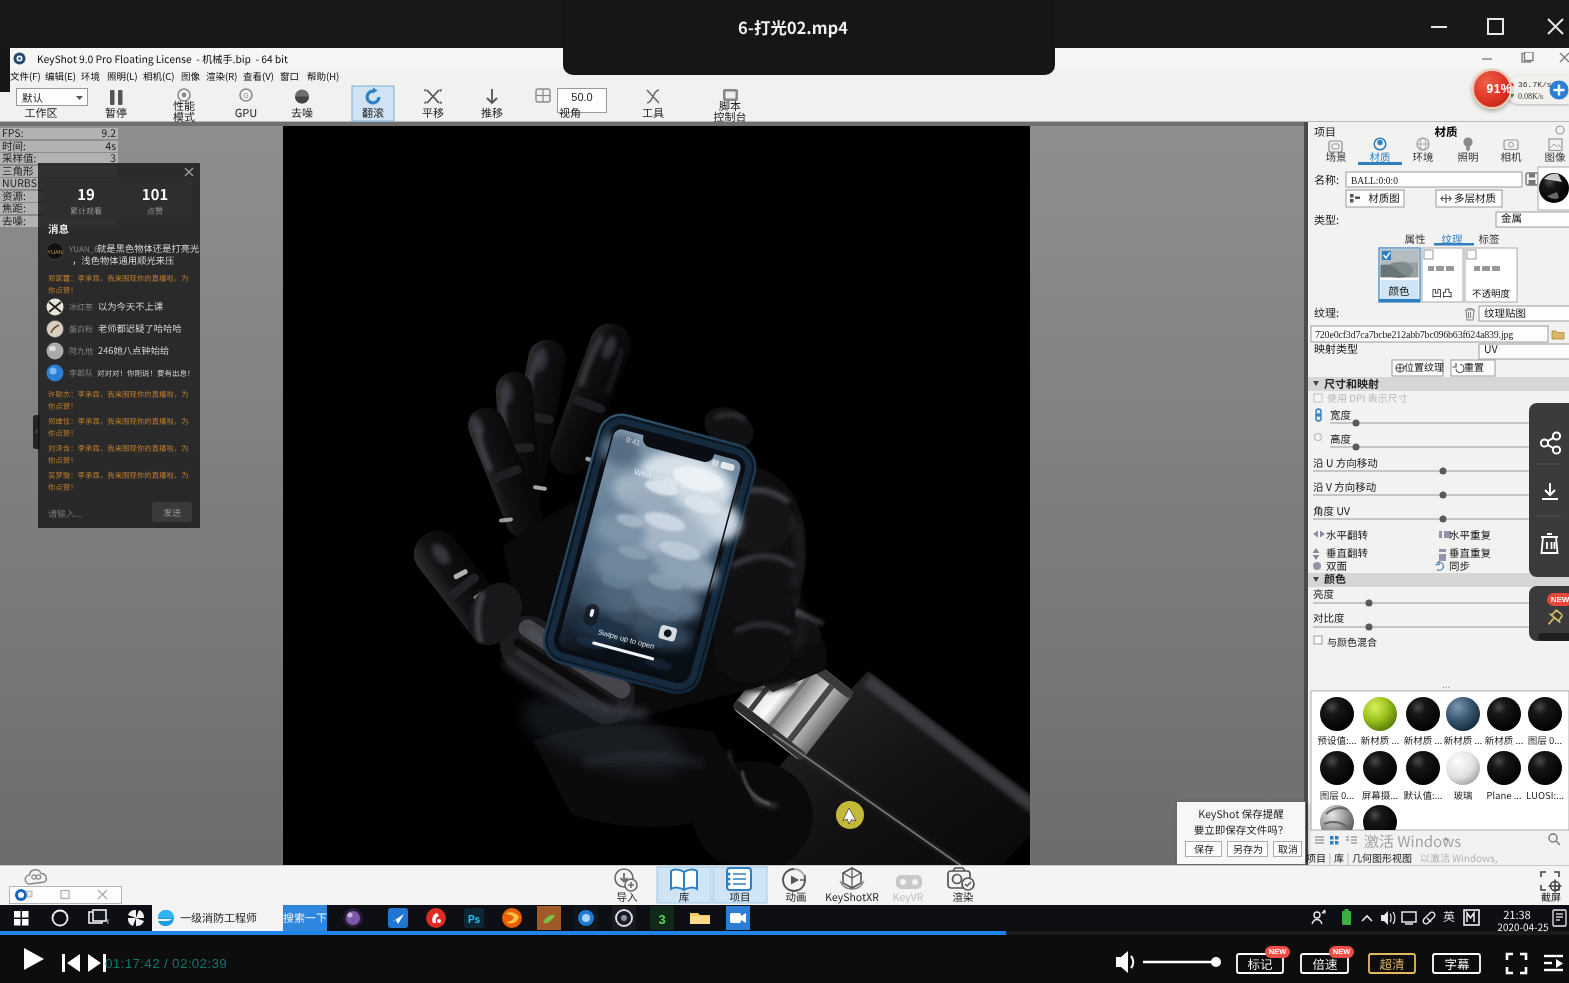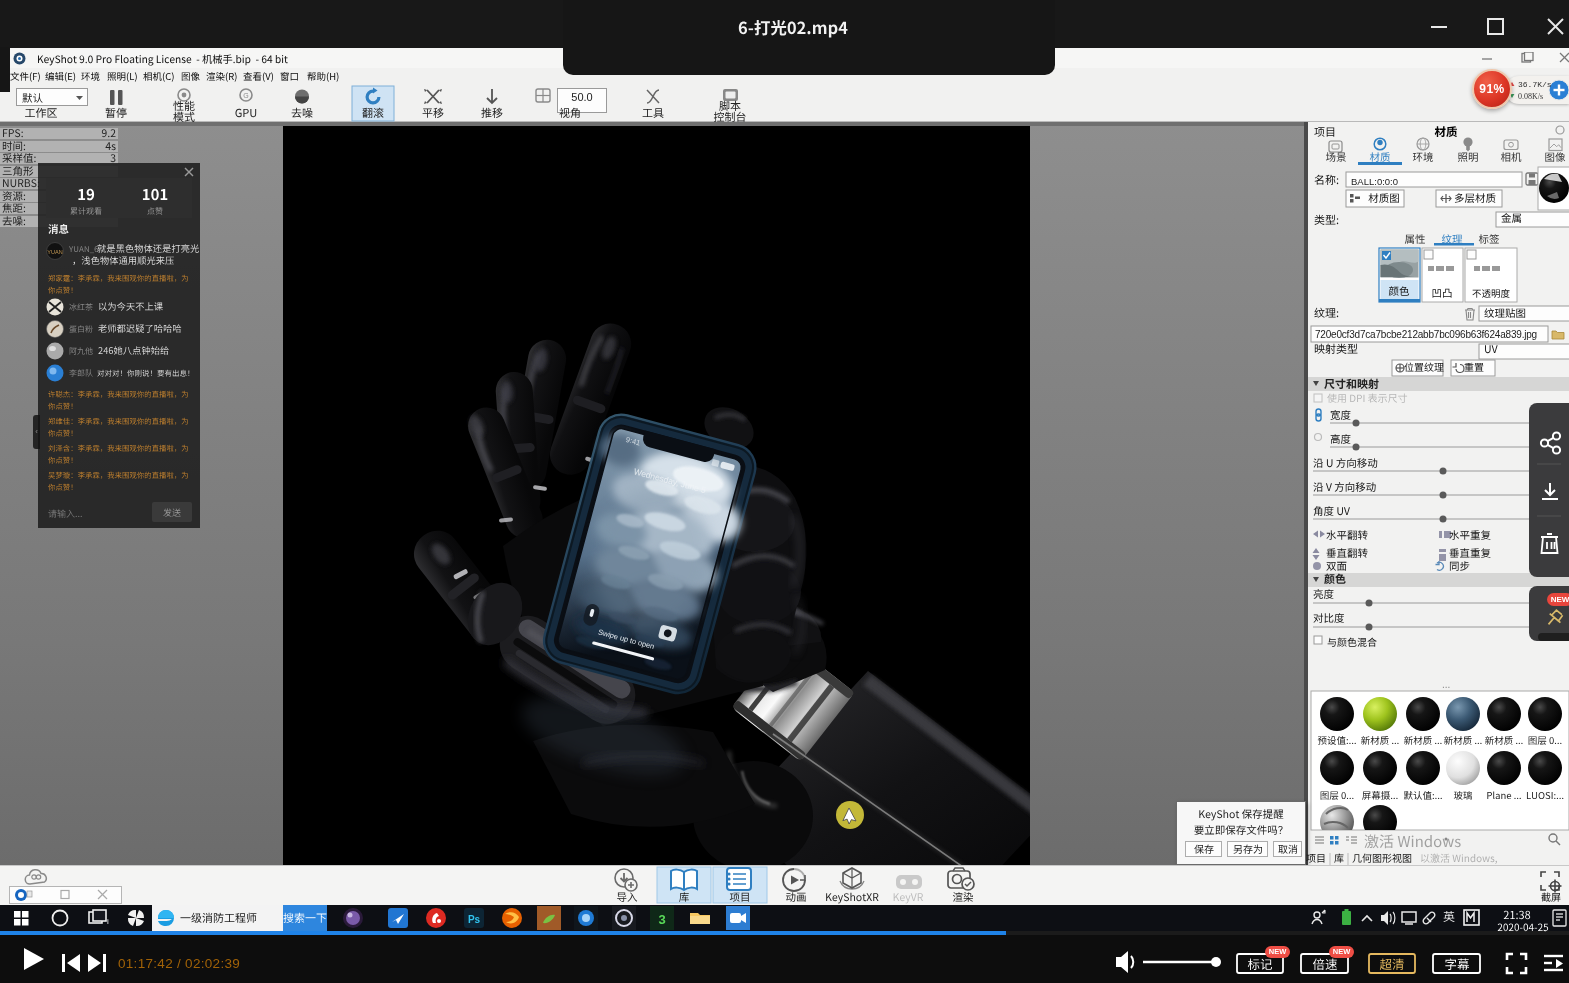--- a/index.html
+++ b/index.html
@@ -1,17 +1,17 @@
 <!DOCTYPE html>
 <html><head><meta charset="utf-8"><style>
 *{margin:0;padding:0;box-sizing:border-box}
 html,body{width:1569px;height:983px;overflow:hidden;background:#000}
 #root{position:absolute;top:0;left:0;width:1569px;height:983px;font-family:"Liberation Sans",sans-serif}
 .abs{position:absolute}
-.lm{font-family:Liberation Sans, sans-serif}
+.lm{font-family:Liberation Serif, serif}
 </style></head><body>
 <div id="root">
 
 <div class="abs" style="left:0;top:0;width:1569px;height:48px;background:#181818"></div>
 <div class="abs" style="left:563px;top:0;width:492px;height:75px;background:#161616;border-radius:0 0 10px 10px;z-index:5"></div>
 <div class="abs" style="left:0;top:47px;width:10px;height:45px;background:#161616;z-index:5"></div>
 
 <svg class="abs" style="left:1425px;top:16px" width="140" height="22" viewBox="0 0 140 22">
 <g stroke="#e8e8e8" stroke-width="2" fill="none">
 <line x1="6" y1="11" x2="22" y2="11"></line>
@@ -1111,21 +1111,21 @@
 <path d="M1507 25v-6h6M1520 19h6v6M1526 32v6h-6M1513 38h-6v-6"></path>
 </g>
 
 <g stroke="#fff" stroke-width="2.4" fill="#fff">
 <line x1="1544" y1="21" x2="1563" y2="21"></line>
 <line x1="1544" y1="28" x2="1552" y2="28"></line>
 <line x1="1544" y1="35" x2="1563" y2="35"></line>
 <path d="M1556 24v9l7-4.5z" stroke="none"></path>
 </g>
 </svg>
-<div class="abs lm" style="left:118px;top:956px;font-size:13.5px;color:#a16207;letter-spacing:0.3px;font-family:'Liberation Sans',sans-serif">01:17:42 / 02:02:39</div>
+<div class="abs lm" style="left:105px;top:956px;font-size:13.5px;color:#0f766e;letter-spacing:0.3px;font-family:'Liberation Sans',sans-serif">01:17:42 / 02:02:39</div>
 <div class="abs" style="left:1265px;top:946px;width:25px;height:12px;background:#ef4e45;border-radius:6px;color:#fff;font-size:7.5px;font-weight:bold;text-align:center;line-height:12px">NEW</div>
 <div class="abs" style="left:1329px;top:946px;width:25px;height:12px;background:#ef4e45;border-radius:6px;color:#fff;font-size:7.5px;font-weight:bold;text-align:center;line-height:12px">NEW</div>
 
 <div class="abs" style="left:9px;top:886px;width:113px;height:18px;background:#fdfdfd;border:1px solid #b5b5b5"></div>
 <svg class="abs" style="left:13px;top:888px" width="100" height="14" viewBox="0 0 100 14">
 <circle cx="8" cy="7" r="6" fill="#1565c0"></circle>
       <circle cx="8" cy="7" r="3" fill="#fff"></circle>
       <rect x="14" y="3" width="5" height="6" fill="#e8e8e8" stroke="#999" stroke-width="0.7"></rect>
 <rect x="48" y="2.5" width="8" height="8" fill="none" stroke="#aaa" stroke-width="1.2"></rect>
 <g stroke="#aaa" stroke-width="1.3">
@@ -1145,21 +1145,21 @@
 <path d="M4 3l2.4 4h-4.8z" fill="#d44"></path>
       <path d="M4 19l2.4-4h-4.8z" fill="#3a9a5c"></path>
 <circle cx="51" cy="11" r="10" fill="#2a7fd4"></circle>
 <g stroke="#fff" stroke-width="2.4">
         <line x1="51" y1="5.5" x2="51" y2="16.5"></line>
         <line x1="45.5" y1="11" x2="56.5" y2="11"></line>
       </g>
 <circle cx="51" cy="11" r="10" fill="none" stroke="#e8e8e8" stroke-width="1"></circle>
 </svg>
 <div class="abs" style="left:1472px;top:69px;width:40px;height:40px;border-radius:50%;background:radial-gradient(circle at 35% 30%,#f06048,#dc3525 55%,#b02015);border:2px solid #eec8ae;box-shadow:0 2px 4px rgba(0,0,0,0.3)"></div>
-<div class="abs" style="left:1472px;top:69px;width:40px;height:40px;border-radius:50%;color:#fff;font-size:12px;font-weight:bold;text-align:center;line-height:40px;letter-spacing:0.5px">91%</div>
+<div class="abs" style="left:1472px;top:69px;width:40px;height:40px;border-radius:50%;color:#fff;font-size:12px;font-weight:bold;text-align:right;line-height:40px;letter-spacing:0.5px">91%</div>
 
 <div class="abs" style="left:1529px;top:403px;width:40px;height:174px;background:#3b3b3d;border-radius:8px 0 0 8px"></div>
 <svg class="abs" style="left:1529px;top:403px" width="40" height="174" viewBox="0 0 40 174">
 <g fill="none" stroke="#fff" stroke-width="2">
 <circle cx="15.5" cy="40" r="3.6"></circle>
         <circle cx="27.5" cy="33" r="3.6"></circle>
         <circle cx="27.5" cy="47" r="3.6"></circle>
 <line x1="18.6" y1="38.2" x2="24.4" y2="34.8"></line>
         <line x1="18.6" y1="41.8" x2="24.4" y2="45.2"></line>
 <path d="M21 80v12M16 87l5 5 5-5M13 96h16"></path>

